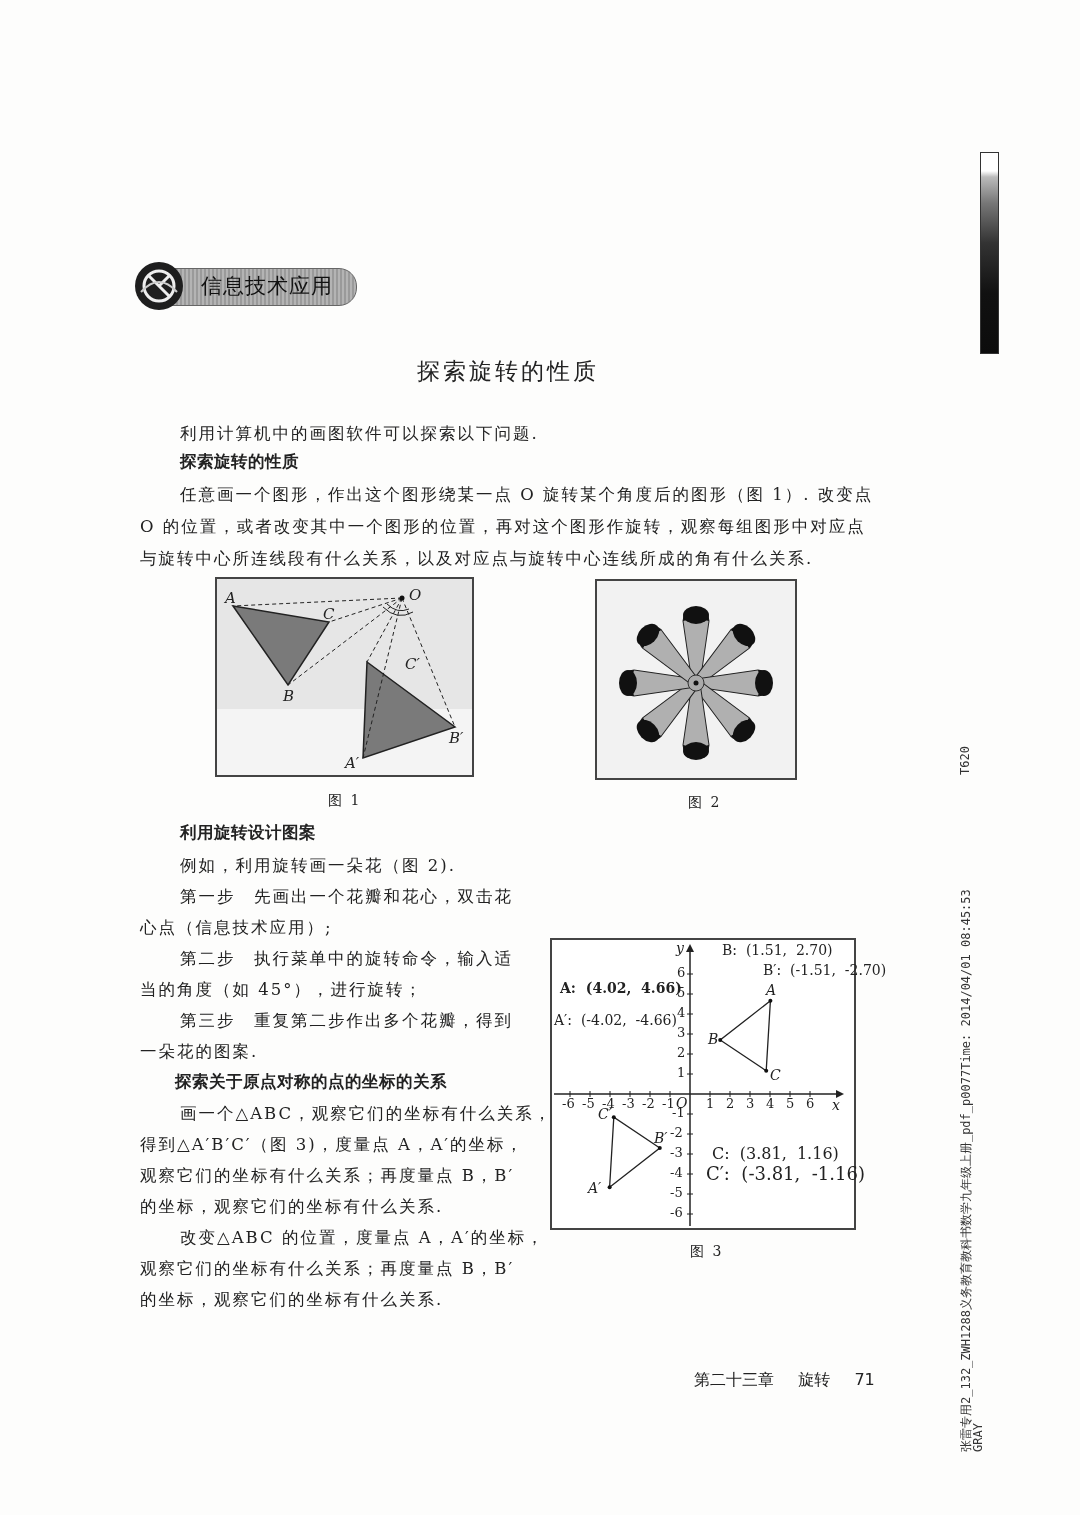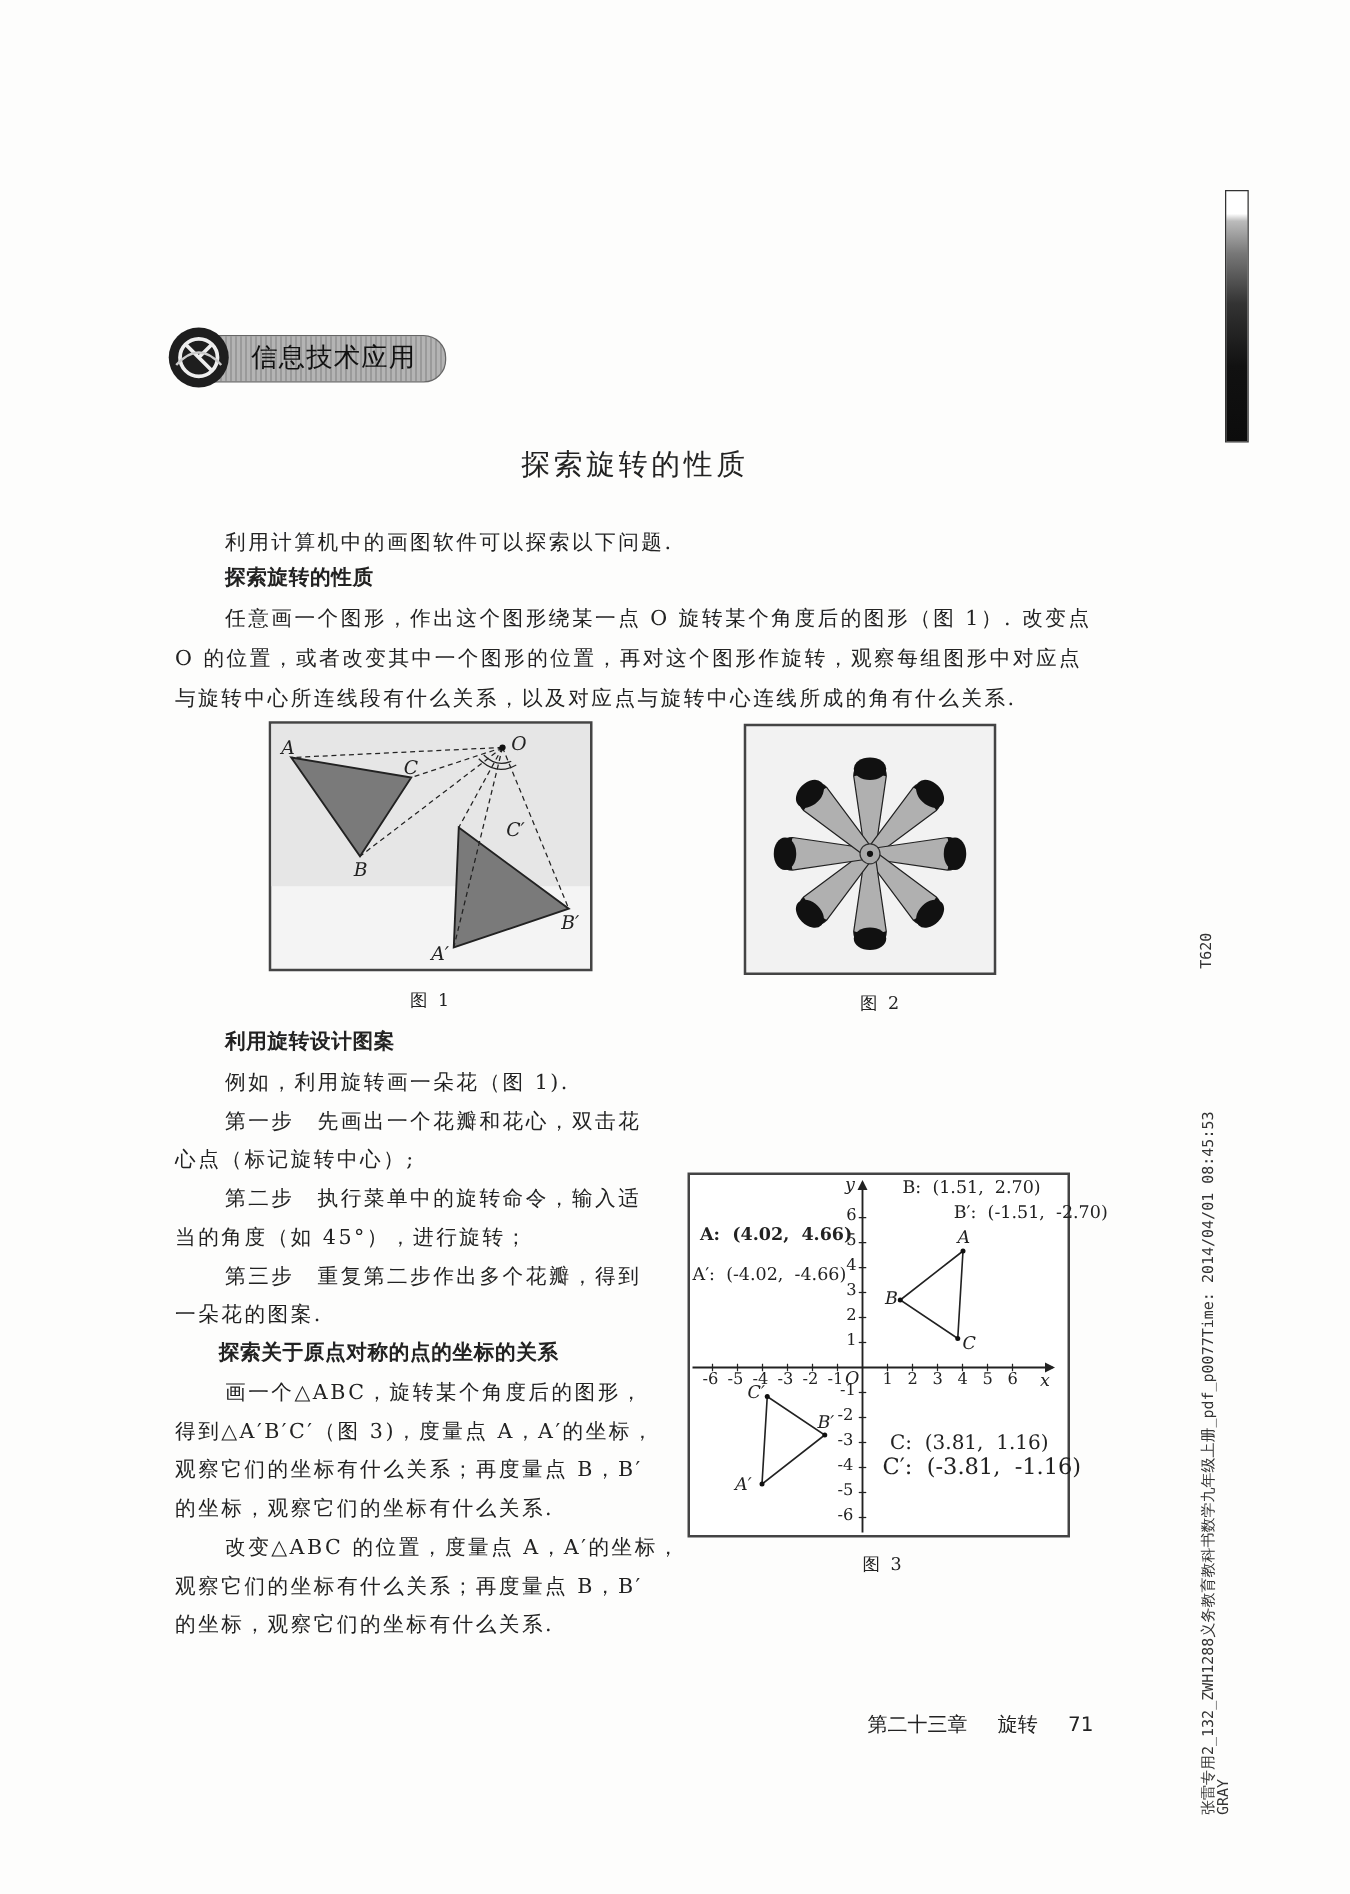--- a/index.html
+++ b/index.html
@@ -92,30 +92,30 @@
       <use href="#petal" transform="rotate(270)"></use>
       <use href="#petal" transform="rotate(315)"></use>
       <circle r="8" fill="#aaa" stroke="#333"></circle>
       <circle r="2.5" fill="#111"></circle>
     </g>
   </svg>
 </div>
 <div class="abs caption" style="left:688px; top:794px;">图 2</div>
 
 <div class="abs h" style="left:180px; top:822px;text-align:center;">利用旋转设计图案</div>
-<div class="abs p" style="left:180px; top:851px;">例如，利用旋转画一朵花（图 1).</div>
+<div class="abs p" style="left:180px; top:851px;">例如，利用旋转画一朵花（图 2).</div>
 <div class="abs p" style="left:180px; top:882px;">第一步　先画出一个花瓣和花心，双击花</div>
-<div class="abs p" style="left:140px; top:913px;">心点（标记旋转中心）;</div>
+<div class="abs p" style="left:140px; top:913px;">心点（信息技术应用）;</div>
 <div class="abs p" style="left:180px; top:944px;">第二步　执行菜单中的旋转命令，输入适</div>
 <div class="abs p" style="left:140px; top:975px;">当的角度（如 45°），进行旋转；</div>
 <div class="abs p" style="left:180px; top:1006px;">第三步　重复第二步作出多个花瓣，得到</div>
 <div class="abs p" style="left:140px; top:1037px;text-align:right;">一朵花的图案.</div>
 
 <div class="abs h" style="left:175px; top:1071px;">探索关于原点对称的点的坐标的关系</div>
-<div class="abs p" style="left:180px; top:1099px;">画一个△ABC，旋转某个角度后的图形，</div>
+<div class="abs p" style="left:180px; top:1099px;">画一个△ABC，观察它们的坐标有什么关系，</div>
 <div class="abs p" style="left:140px; top:1130px;">得到△A′B′C′（图 3)，度量点 A，A′的坐标，</div>
 <div class="abs p" style="left:140px; top:1161px;">观察它们的坐标有什么关系；再度量点 B，B′</div>
 <div class="abs p" style="left:140px; top:1192px;">的坐标，观察它们的坐标有什么关系.</div>
 <div class="abs p" style="left:180px; top:1223px;">改变△ABC 的位置，度量点 A，A′的坐标，</div>
 <div class="abs p" style="left:140px; top:1254px;">观察它们的坐标有什么关系；再度量点 B，B′</div>
 <div class="abs p" style="left:140px; top:1285px;">的坐标，观察它们的坐标有什么关系.</div>
 
 <div class="abs" style="left:550px; top:938px; width:302px; height:288px; border:2px solid #444; background:#fff;">
   <svg width="302" height="288" viewBox="0 0 302 288" style="position:absolute;left:0;top:0;">
 

